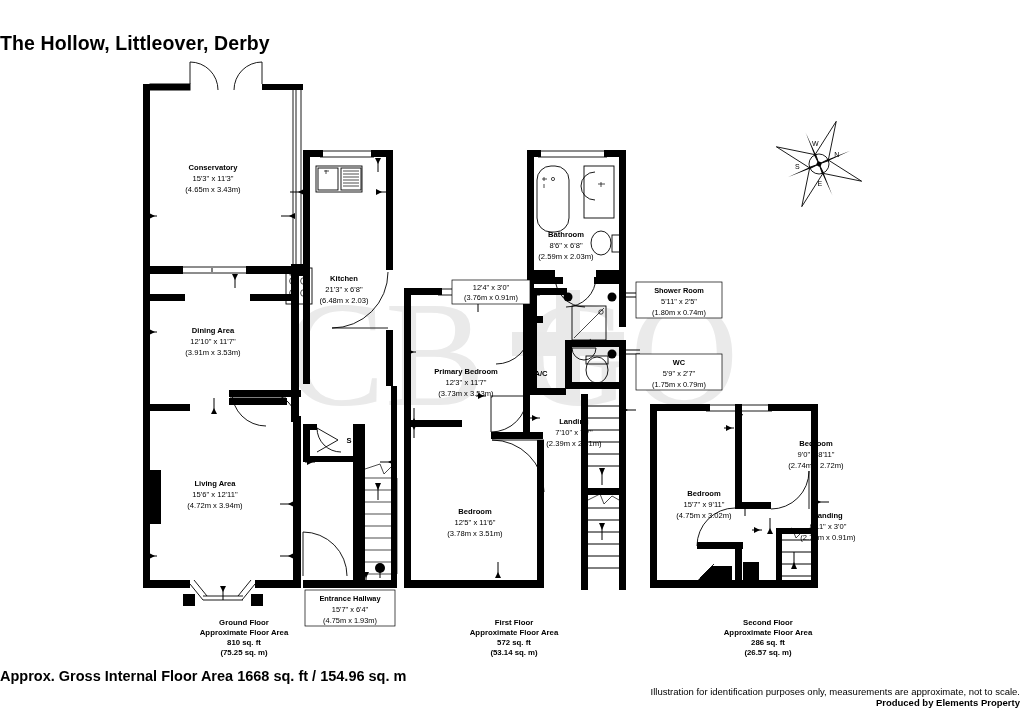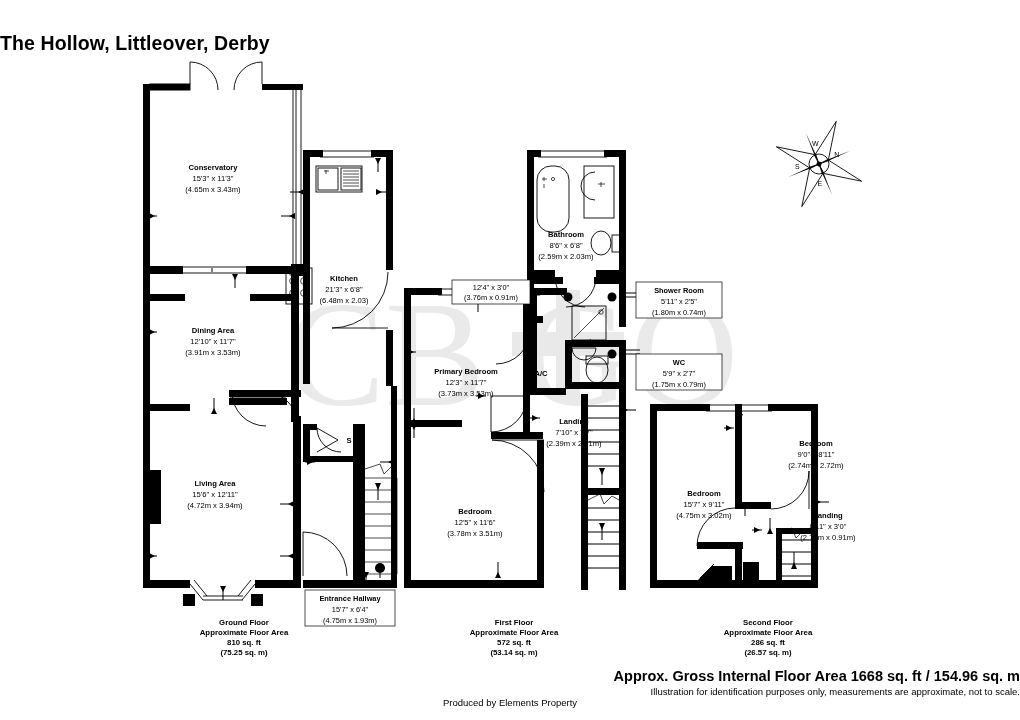--- a/index.html
+++ b/index.html
@@ -22,35 +22,36 @@
     position: absolute;
     top: 32px; left: 0; width: 1020px;
     text-align: left;
     font-size: 19.5px;
     font-weight: bold;
     letter-spacing: 0.1px;
   }
   .footer-main {
     position: absolute;
     top: 668px; left: 0; width: 1020px;
-    text-align: right;
+    text-align: left;
     font-size: 14.5px;
     font-weight: bold;
   }
   .footer-sub1 {
     position: absolute;
     top: 686px; left: 0; width: 1020px;
     text-align: right;
     font-size: 9.5px;
   }
   .footer-sub2 {
     position: absolute;
     top: 697px; left: 0; width: 1020px;
-    text-align: center;
+    text-align: right;
     font-size: 9.5px;
+    font-weight: bold;
   }
   svg.plan { position: absolute; top: 0; left: 0; }
   .wall { fill: #000000; }
   .thinline { fill: none; stroke: #000000; stroke-width: 1; }
   .winline { fill: none; stroke: #000000; stroke-width: 0.9; }
   .door-arc { fill: none; stroke: #000000; stroke-width: 0.9; }
   .fix { fill: none; stroke: #000000; stroke-width: 0.9; }
   .fixthin { fill: none; stroke: #000000; stroke-width: 0.7; }
   .lbl {
     font-family: "Liberation Sans", sans-serif;

